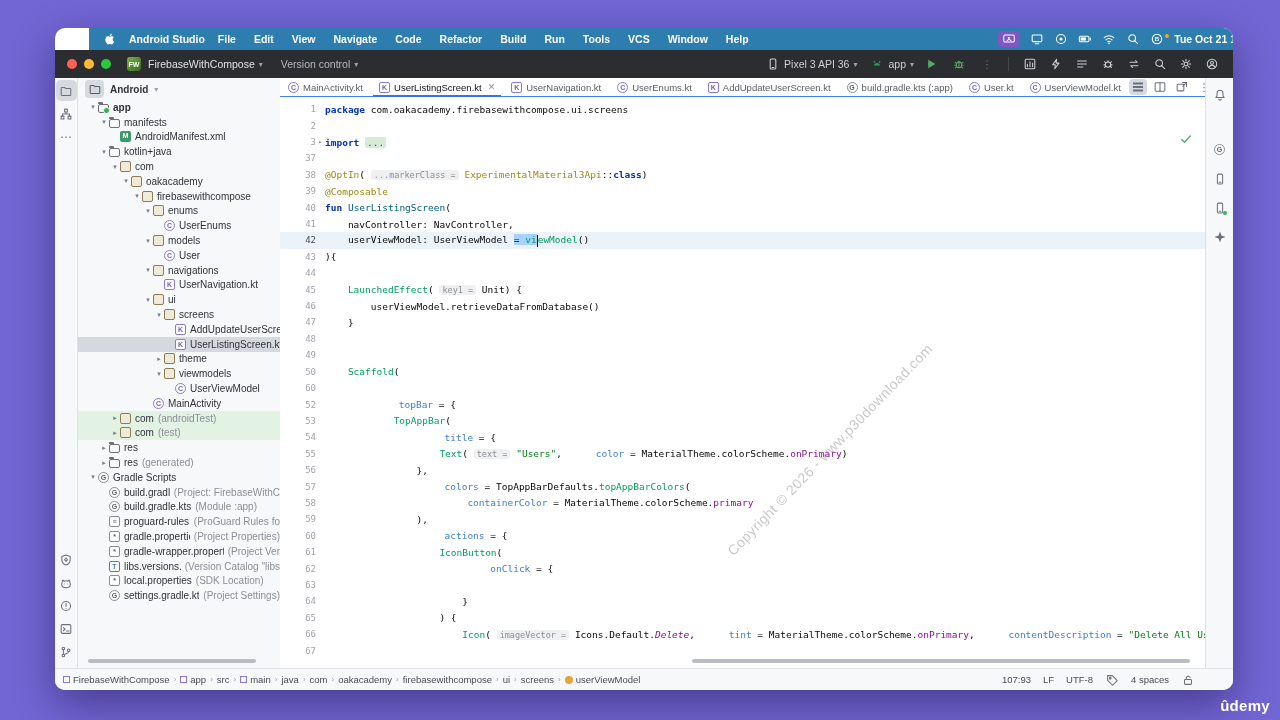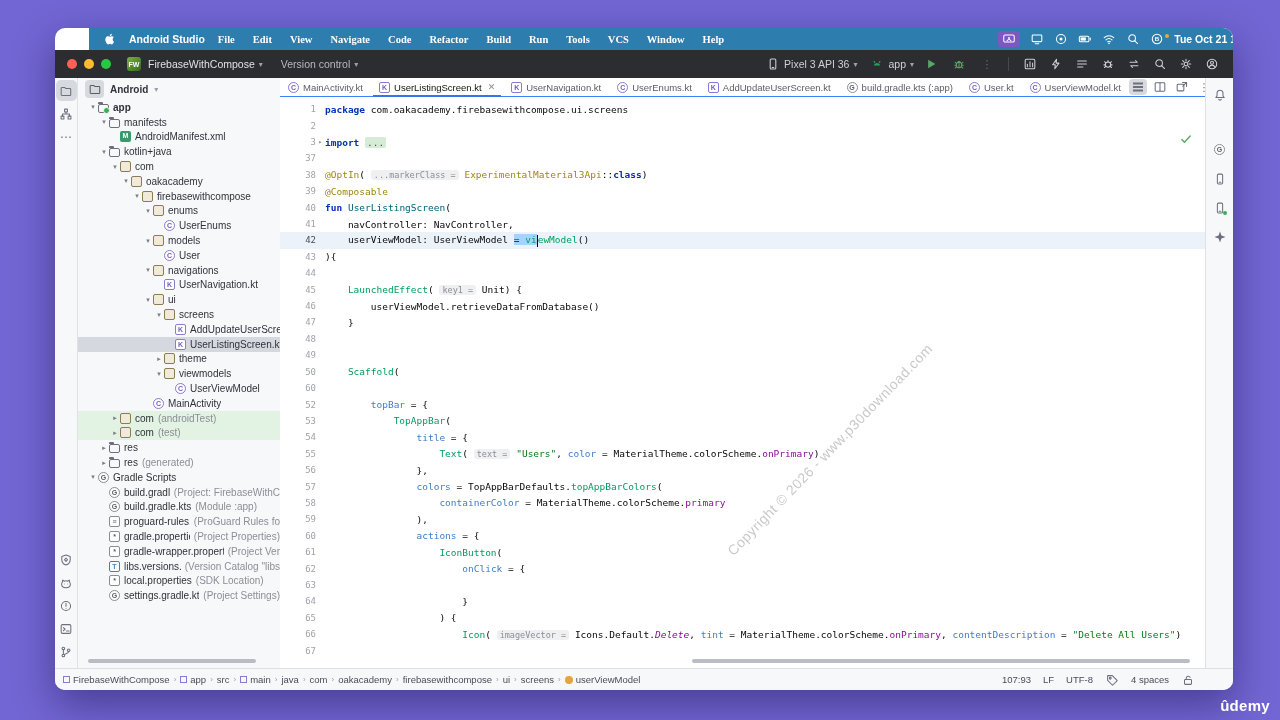--- a/index.html
+++ b/index.html
@@ -9,21 +9,21 @@
   #window { position:absolute; left:55px; top:28px; width:1178px; height:662px;
     border-radius:10px; overflow:hidden; background:#fff;
     box-shadow:0 14px 40px rgba(20,10,60,.45); }
 
   
   #macbar { position:absolute; left:0; top:0; width:100%; height:22px; background:#2E7DAF;
     display:flex; align-items:center; color:#fff; font-size:10.5px; font-weight:600;margin-left:34px; }
   #macbar .apple { margin-left:14px; display:flex; align-items:center; }
   #macbar .appname { font-weight:700; margin-left:12px; }
   #macbar .menus { display:flex; margin-left:4px; }
-  #macbar .menu-item { padding:0 9px; cursor:default;font-family:Liberation Serif, serif; }
+  #macbar .menu-item { padding:0 9px; cursor:default; }
   #macbar .right { margin-left:auto; display:flex; align-items:center; gap:10px; margin-right:10px; }
   #macbar .sicon { display:flex; align-items:center; position:relative; color:#fff; }
   #macbar .sicon.active { background:#7E57C2; border-radius:4px; padding:1px 4px; }
   #macbar .sicon .dot { position:absolute; right:-5px; top:2px; width:4px; height:4px; border-radius:50%; background:#F5A623; }
   .icon svg { display:block; }
 
   
   #titlebar { position:absolute; left:0; top:22px; width:100%; height:28px; background:#2B2D30;
     display:flex; align-items:center; color:#DFE1E5; font-size:10.5px; }
   .traffic { display:flex; gap:7px; margin-left:12px; }
@@ -98,21 +98,21 @@
   .crow.cur { background:#ECF2FA; }
   .num { width:36px; flex:0 0 36px; text-align:right; color:#A1A3AB; font-size:9px; }
   .crow.cur .num { color:#494B57; }
   .foldc { width:9px; flex:0 0 9px; text-align:center; color:#8A8D93; font-size:6.5px; }
   .codeln { overflow:hidden; }
   .s-p { color:#080808; }
   .s-k { color:#0033B3; font-weight:700; }
   .s-an { color:#9E880D; }
   .s-fn { color:#00627A; }
   .s-cm { color:#009E60; }
-  .s-na { color:#3E7EC7; }
+  .s-na { color:#3E7EC7;margin-left:28px; }
   .s-st { color:#067D17; }
   .s-pr { color:#871094; }
   .s-pri { color:#871094; font-style:italic; }
   .s-inl { color:#8C8E96; background:#EFF0F2; border-radius:3px; padding:0 3px; font-size:8.5px; }
   .s-us { color:#9AA0A6; font-size:8.8px; }
   .s-fold { color:#42503F; background:#D6EBD6; border-radius:2px; padding:0 2px; }
   .s-sp { background:#A6D2FF; color:#080808; }
   .s-sc { background:#A6D2FF; color:#009E60; }
   .caret { display:inline-block; width:1px; height:12px; background:#000; vertical-align:middle; }
   #watermark { position:absolute; left:450px; top:467px; transform:rotate(-46deg); transform-origin:0 50%;

